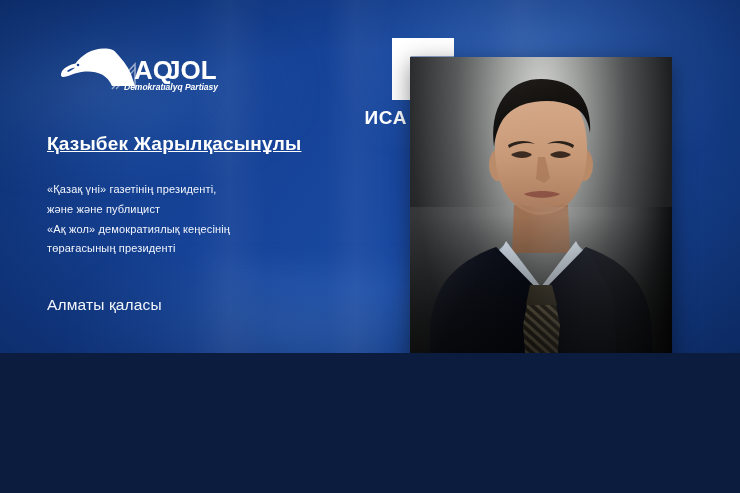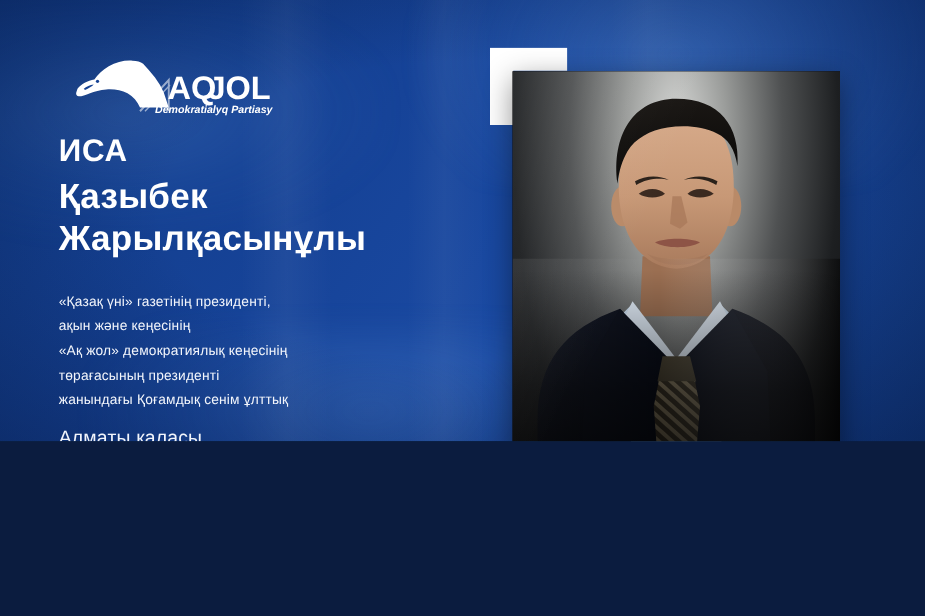--- a/index.html
+++ b/index.html
@@ -89,46 +89,48 @@
 
   
   .text-block {
     position: absolute;
     left: 47px;
     top: 106px;
     width: 360px;
   }
   .name-first {
     color: #ffffff;
-    font-size: 25px;
+    font-size: 19px;
     font-weight: bold;
     letter-spacing: 0.6px;
     line-height: 1.22;
     margin: 0 0 3px 0;
+    text-align: right;
   }
   .name-last {
     color: #ffffff;
-    font-size: 28px;
+    font-size: 19px;
     font-weight: bold;
     letter-spacing: 0.2px;
     line-height: 1.22;
     margin: 0;
+    text-decoration: underline;
   }
   .bio {
     margin-top: 25px;
   }
   .bio-line {
     color: #f2f5fb;
     font-size: 11px;
     line-height: 1.78;
     letter-spacing: 0.15px;
     white-space: nowrap;
   }
   .city {
-    margin-top: 6px;
+    margin-top: 32px;
     color: #f2f5fb;
     font-size: 15.5px;
     line-height: 1.78;
     letter-spacing: 0.15px;
   }
 
   
   .bracket {
     position: absolute;
     background: #ffffff;
@@ -210,24 +212,23 @@
       <text x="128" y="100" font-family="Liberation Sans, sans-serif" font-size="17" font-style="italic" font-weight="bold" fill="#ffffff">Demokratialyq Partiasy</text>
     </svg>
   </div>
 
   <div class="text-block">
     <div class="name-first">ИСА</div>
     <div class="name-last">Қазыбек Жарылқасынұлы</div>
 
     <div class="bio">
       <div class="bio-line">«Қазақ үні» газетінің президенті,</div>
-      <div class="bio-line">ақын және кеңесінің</div>
+      <div class="bio-line">және және публицист</div>
       <div class="bio-line">«Ақ жол» демократиялық кеңесінің</div>
       <div class="bio-line">төрағасының президенті</div>
-      <div class="bio-line">жанындағы Қоғамдық сенім ұлттық</div>
     </div>
 
     <div class="city">Алматы  қаласы</div>
   </div>
 
   <div class="bracket bracket-tl"></div>
   <div class="bracket bracket-br"></div>
 
   <div class="photo">
     <div class="photo-bg"></div>

